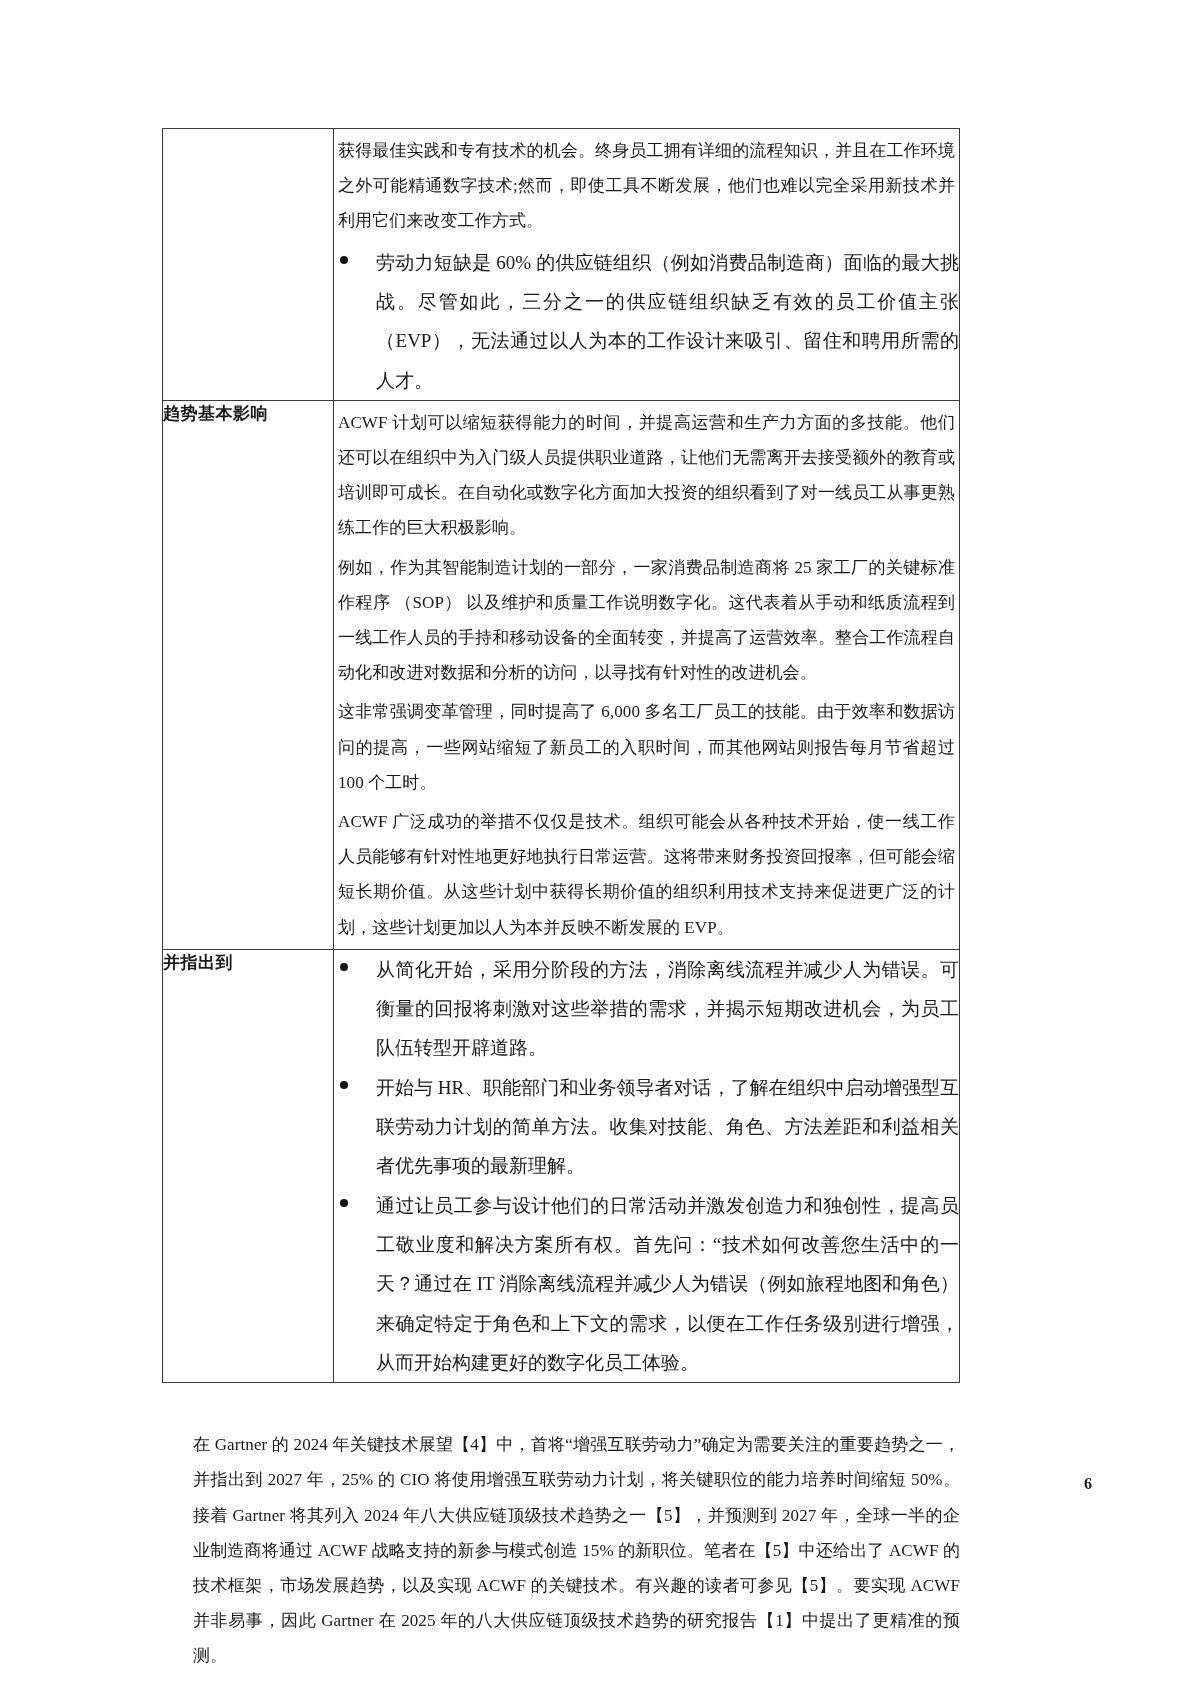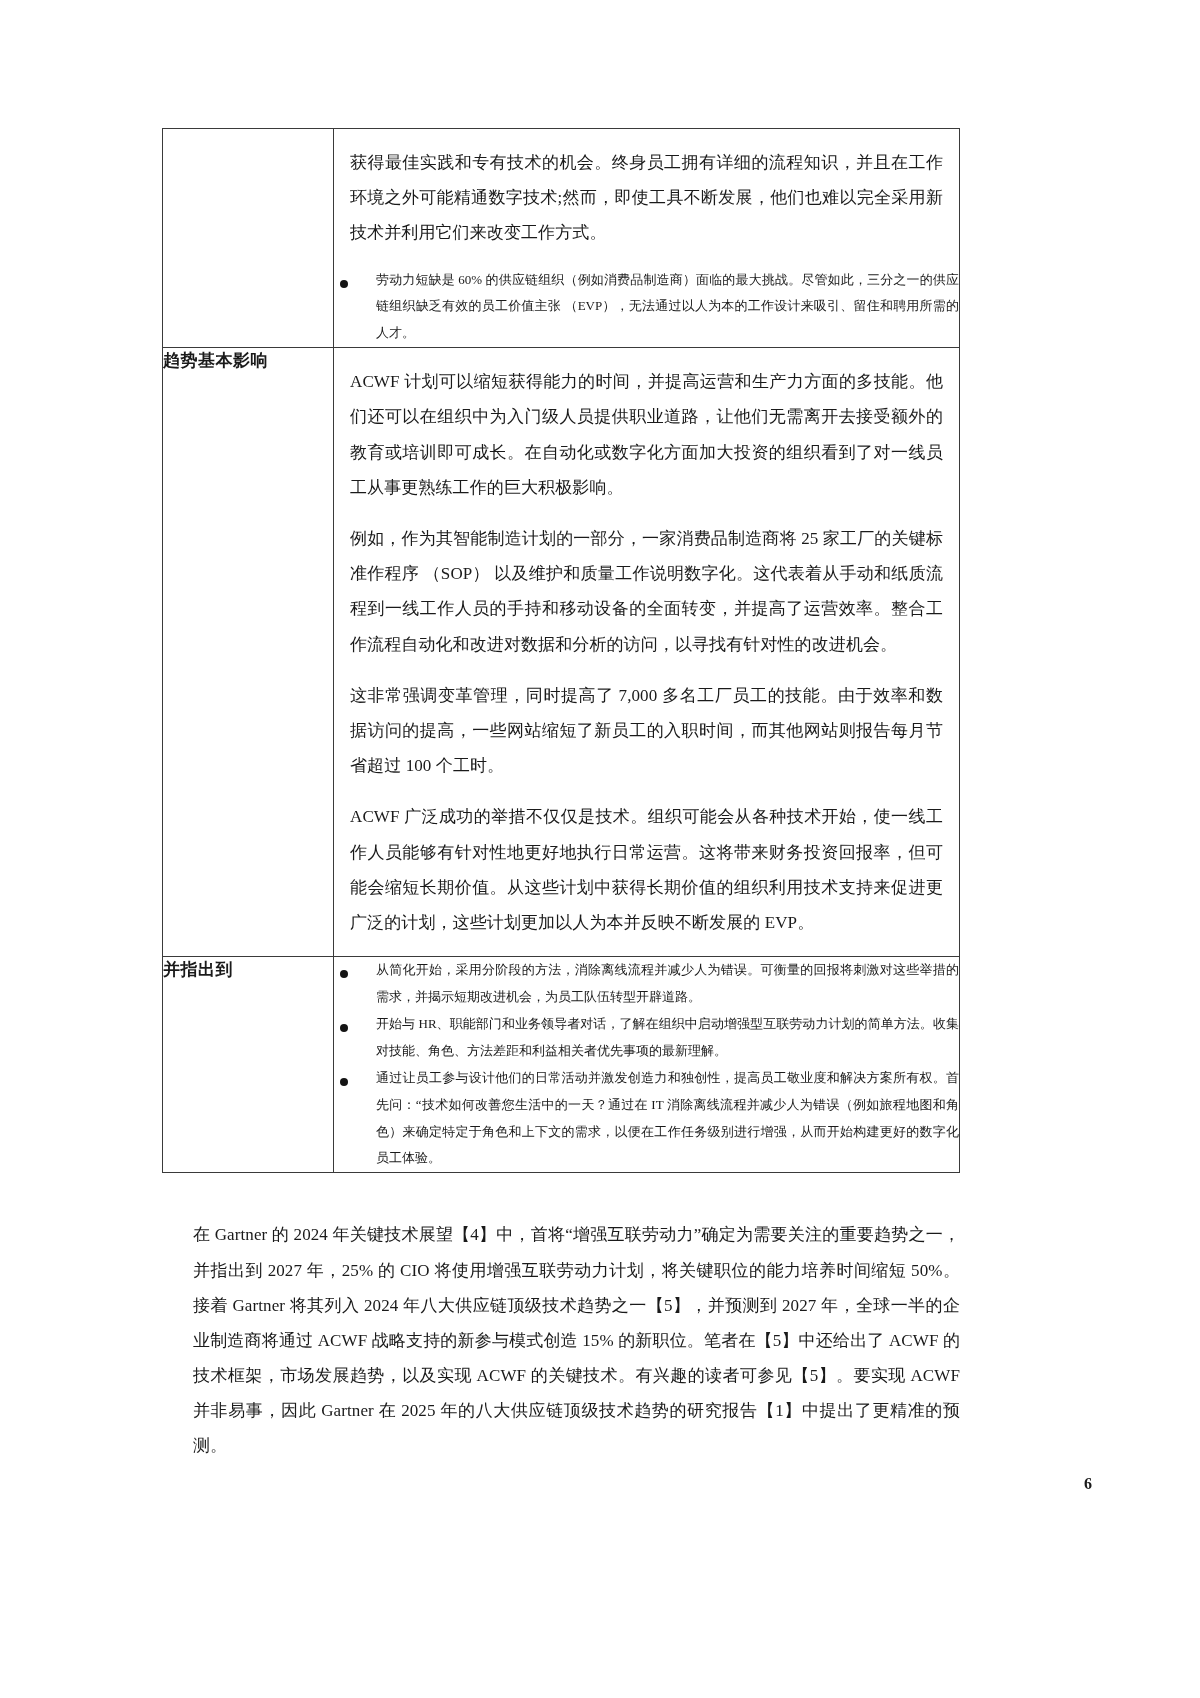--- a/index.html
+++ b/index.html
@@ -50,34 +50,34 @@
   }
   td.body-cell {
     padding: 8px 14px 10px 12px;
   }
 
   .para {
     font-size: 17px;
     line-height: 2.07;
     text-align: justify;
     text-justify: inter-ideograph;
-    margin: 16px;
+    margin: 4px;
     letter-spacing: 0.1px;
   }
   .para + .para { margin-top: 0; }
 
   ul.bullets {
     list-style: none;
     margin: 0;
     padding: 0;
   }
   ul.bullets > li {
     position: relative;
     padding-left: 42px;
-    font-size: 13px;
+    font-size: 19px;
     line-height: 2.07;
     text-align: justify;
     text-justify: inter-ideograph;
   }
   ul.bullets > li .dot {
     position: absolute;
     left: 6px;
     top: 13px;
     width: 8px;
     height: 8px;
@@ -126,21 +126,21 @@
               </li>
             </ul>
           </td>
         </tr>
 
         <tr>
           <td class="label-cell">趋势基本影响</td>
           <td class="body-cell">
             <p class="para">ACWF 计划可以缩短获得能力的时间，并提高运营和生产力方面的多技能。他们还可以在组织中为入门级人员提供职业道路，让他们无需离开去接受额外的教育或培训即可成长。在自动化或数字化方面加大投资的组织看到了对一线员工从事更熟练工作的巨大积极影响。</p>
             <p class="para">例如，作为其智能制造计划的一部分，一家消费品制造商将 25 家工厂的关键标准作程序 （SOP） 以及维护和质量工作说明数字化。这代表着从手动和纸质流程到一线工作人员的手持和移动设备的全面转变，并提高了运营效率。整合工作流程自动化和改进对数据和分析的访问，以寻找有针对性的改进机会。</p>
-            <p class="para">这非常强调变革管理，同时提高了 7,000 多名工厂员工的技能。由于效率和数据访问的提高，一些网站缩短了新员工的入职时间，而其他网站则报告每月节省超过 100 个工时。</p>
+            <p class="para">这非常强调变革管理，同时提高了 6,000 多名工厂员工的技能。由于效率和数据访问的提高，一些网站缩短了新员工的入职时间，而其他网站则报告每月节省超过 100 个工时。</p>
             <p class="para">ACWF 广泛成功的举措不仅仅是技术。组织可能会从各种技术开始，使一线工作人员能够有针对性地更好地执行日常运营。这将带来财务投资回报率，但可能会缩短长期价值。从这些计划中获得长期价值的组织利用技术支持来促进更广泛的计划，这些计划更加以人为本并反映不断发展的 EVP。</p>
           </td>
         </tr>
 
         <tr>
           <td class="label-cell">并指出到</td>
           <td class="body-cell">
             <ul class="bullets">
               <li>
                 <span class="dot"></span>

